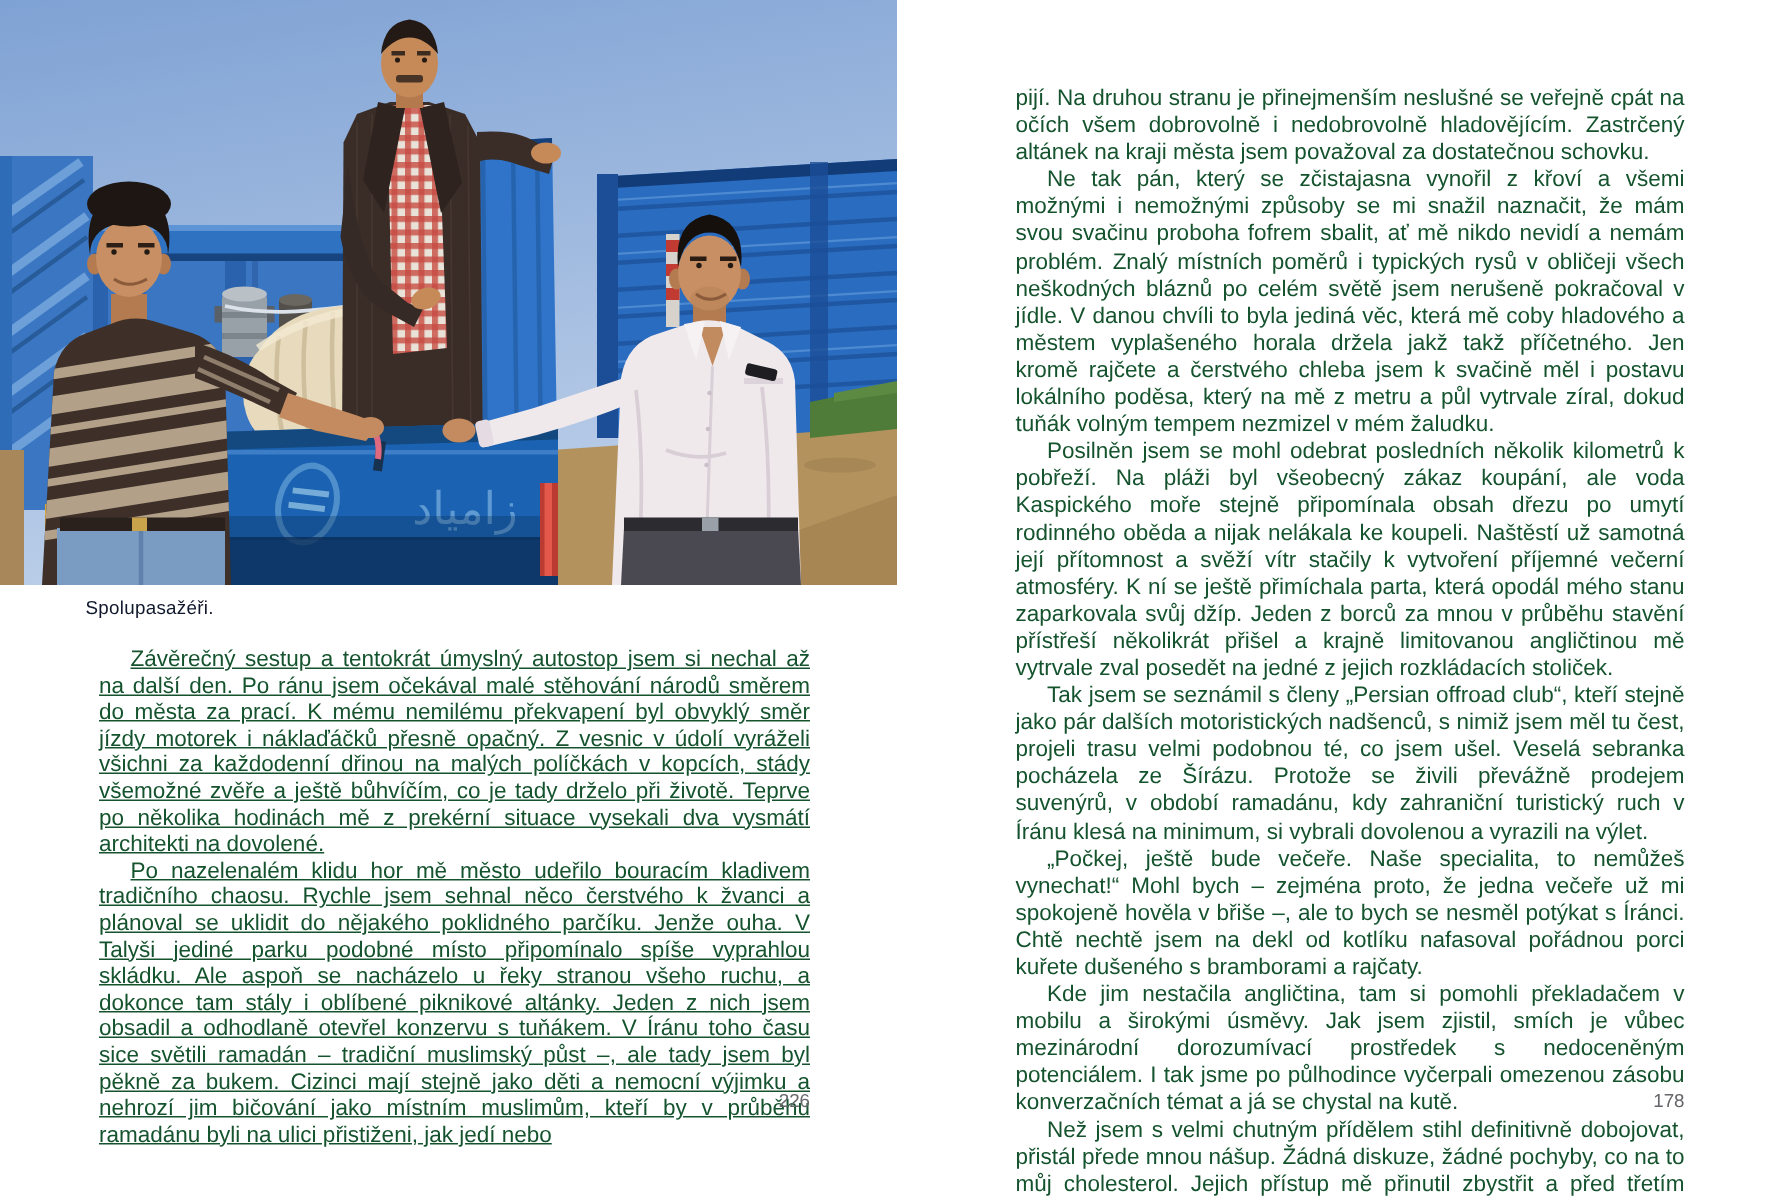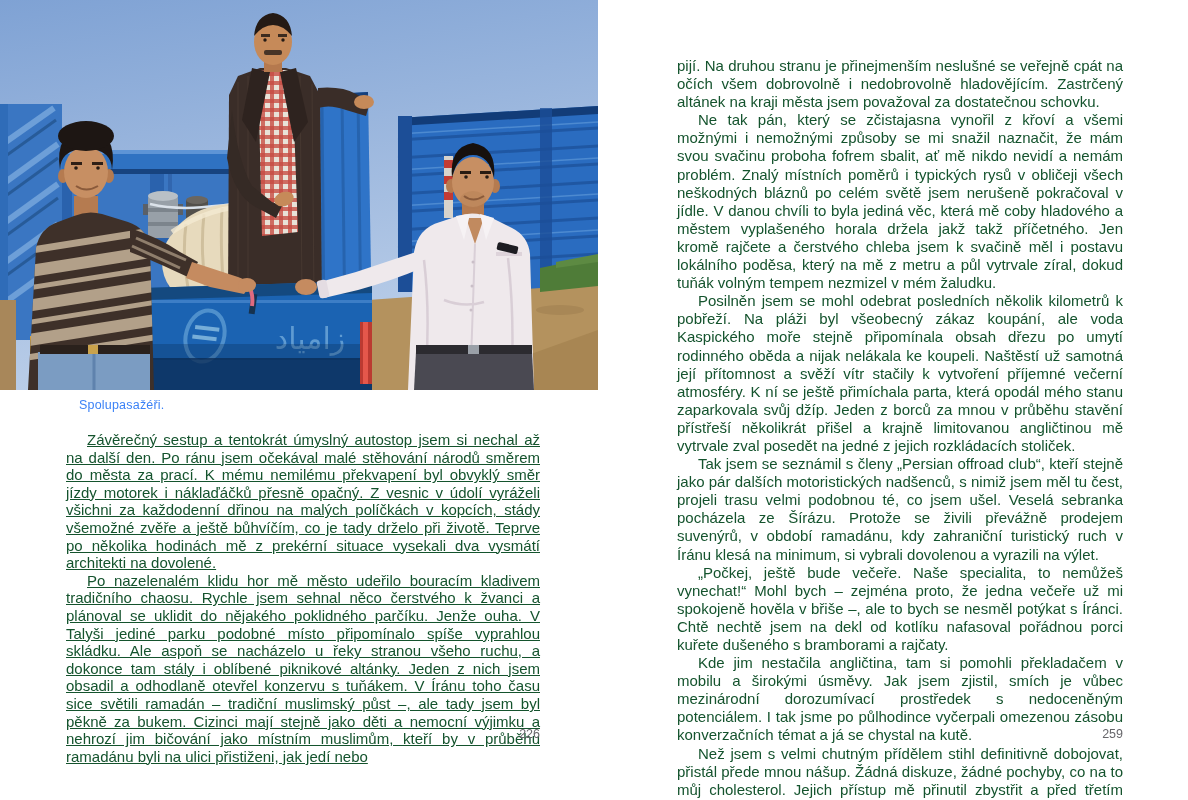--- a/index.html
+++ b/index.html
@@ -1,20 +1,20 @@
 <!DOCTYPE html>
 <html><head>
 <meta charset="utf-8">
 <style>
   html,body{margin:0;padding:0;background:#ffffff;}
   .spread{position:relative;width:1188px;height:800px;background:#ffffff;overflow:hidden;
           font-family:"Liberation Sans",sans-serif;}
   .photo{position:absolute;left:0;top:0;width:598px;height:390px;}
   .photo svg{display:block;}
-  .caption{position:absolute;left:79px;top:398px;font-size:12.5px;color:#3b82f6;letter-spacing:.2px;}
+  .caption{position:absolute;left:57px;top:398px;font-size:12.5px;color:#0f172a;letter-spacing:.2px;}
   .textcol{position:absolute;font-size:15px;line-height:18.1px;color:#14532d;text-align:justify;}
   .textcol p{margin:0;text-indent:21px;}
   .col-left{left:66px;top:431px;width:474px;}
   .col-left{line-height:17.6px;text-decoration:underline;}
   .col-right{left:677px;top:57px;width:446px;}
   .col-right p:first-child{text-indent:0;}
   .pagenum{position:absolute;top:727px;font-size:12.5px;color:#66666a;text-align:right;}
   .pn-left{left:66px;width:474px;}
   .pn-right{left:677px;width:446px;}
 </style>
@@ -287,14 +287,14 @@
       <p>pijí. Na druhou stranu je přinejmenším neslušné se veřejně cpát na očích všem dobrovolně i nedobrovolně hladovějícím. Zastrčený altánek na kraji města jsem považoval za dostatečnou schovku.</p>
       <p>Ne tak pán, který se zčistajasna vynořil z křoví a všemi možnými i nemožnými způsoby se mi snažil naznačit, že mám svou svačinu proboha fofrem sbalit, ať mě nikdo nevidí a nemám problém. Znalý místních poměrů i typických rysů v obličeji všech neškodných bláznů po celém světě jsem nerušeně pokračoval v jídle. V danou chvíli to byla jediná věc, která mě coby hladového a městem vyplašeného horala držela jakž takž příčetného. Jen kromě rajčete a čerstvého chleba jsem k svačině měl i postavu lokálního poděsa, který na mě z metru a půl vytrvale zíral, dokud tuňák volným tempem nezmizel v mém žaludku.</p>
       <p>Posilněn jsem se mohl odebrat posledních několik kilometrů k pobřeží. Na pláži byl všeobecný zákaz koupání, ale voda Kaspického moře stejně připomínala obsah dřezu po umytí rodinného oběda a nijak nelákala ke koupeli. Naštěstí už samotná její přítomnost a svěží vítr stačily k vytvoření příjemné večerní atmosféry. K ní se ještě přimíchala parta, která opodál mého stanu zaparkovala svůj džíp. Jeden z borců za mnou v průběhu stavění přístřeší několikrát přišel a krajně limitovanou angličtinou mě vytrvale zval posedět na jedné z jejich rozkládacích stoliček.</p>
       <p>Tak jsem se seznámil s členy „Persian offroad club“, kteří stejně jako pár dalších motoristických nadšenců, s nimiž jsem měl tu čest, projeli trasu velmi podobnou té, co jsem ušel. Veselá sebranka pocházela ze Šírázu. Protože se živili převážně prodejem suvenýrů, v období ramadánu, kdy zahraniční turistický ruch v Íránu klesá na minimum, si vybrali dovolenou a vyrazili na výlet.</p>
       <p>„Počkej, ještě bude večeře. Naše specialita, to nemůžeš vynechat!“ Mohl bych – zejména proto, že jedna večeře už mi spokojeně hověla v břiše –, ale to bych se nesměl potýkat s Íránci. Chtě nechtě jsem na dekl od kotlíku nafasoval pořádnou porci kuřete dušeného s bramborami a rajčaty.</p>
       <p>Kde jim nestačila angličtina, tam si pomohli překladačem v mobilu a širokými úsměvy. Jak jsem zjistil, smích je vůbec mezinárodní dorozumívací prostředek s nedoceněným potenciálem. I tak jsme po půlhodince vyčerpali omezenou zásobu konverzačních témat a já se chystal na kutě.</p>
       <p>Než jsem s velmi chutným přídělem stihl definitivně dobojovat, přistál přede mnou nášup. Žádná diskuze, žádné pochyby, co na to můj cholesterol. Jejich přístup mě přinutil zbystřit a před třetím přídavkem včas zastavit nafasoval ruku, která jej nesla.</p>
     </div>
 
   <div class="pagenum pn-left">226</div>
-  <div class="pagenum pn-right">259</div>
+  <div class="pagenum pn-right">178</div>
 </div>
 
 </body></html>

